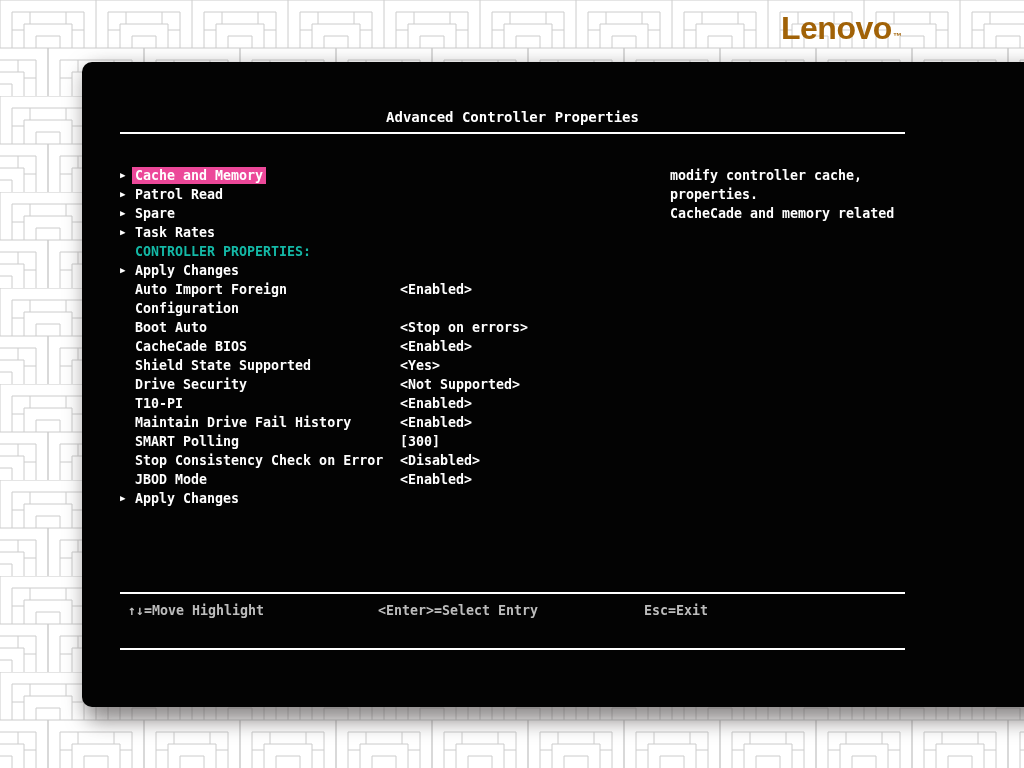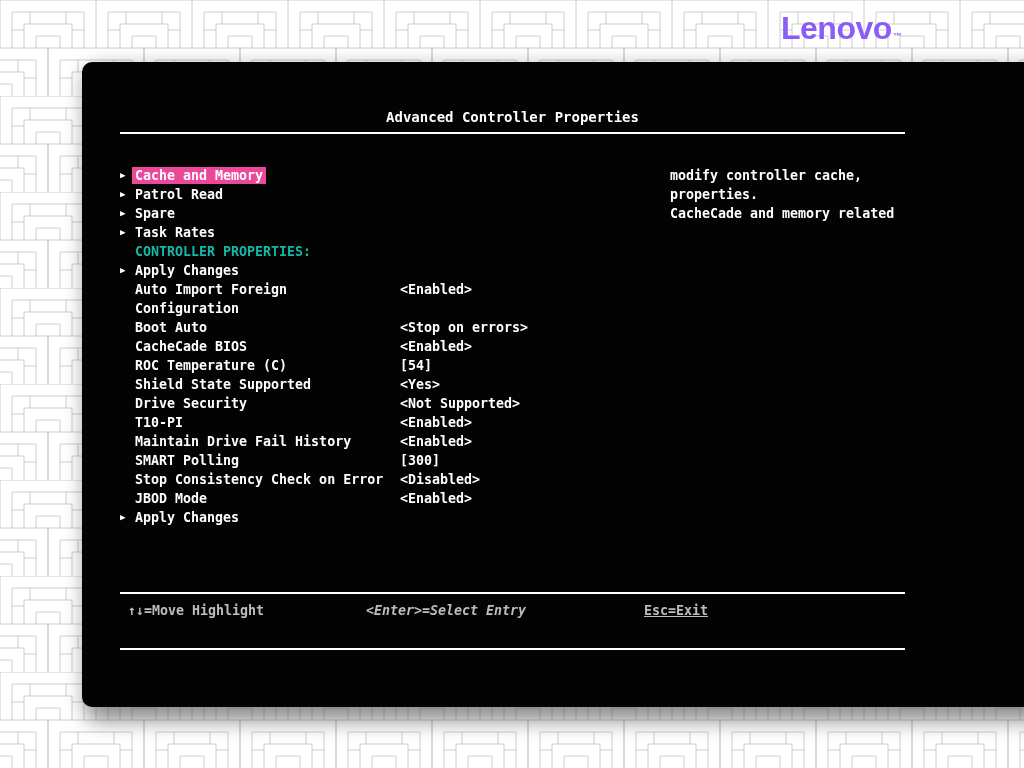--- a/index.html
+++ b/index.html
@@ -7,21 +7,21 @@
     position:relative;width:1024px;height:768px;overflow:hidden;
     background:#f8f7f7;
     font-family:"DejaVu Sans Mono",monospace;
   }
   #bg-pattern{position:absolute;left:0;top:0;width:1024px;height:768px;}
 
   
   #logo{
     position:absolute;left:781px;top:10px;width:150px;height:40px;
     font-family:"Liberation Sans",sans-serif;font-weight:700;
-    font-size:32px;letter-spacing:-0.5px;color:#8b5cf6;white-space:nowrap;
+    font-size:32px;letter-spacing:-0.5px;color:#a16207;white-space:nowrap;
   }
   #logo .tm{font-size:9px;font-weight:700;letter-spacing:0;margin-left:1px;}
 
   
   #bios-window{
     position:absolute;left:82px;top:62px;width:1018px;height:645px;
     background:#030303;border-radius:10px;
     box-shadow:7px 10px 20px 4px rgba(85,80,80,0.65);
     color:#fff;font-size:13.3px;font-weight:700;line-height:19px;
   }
@@ -45,22 +45,22 @@
   .row.section{color:#14b8a6;}
   .lbl.hl{background:#ec4899;color:#fff;padding:1px 3px;margin-left:-3px;}
 
   
   #help{position:absolute;left:588px;top:104px;width:240px;color:#fff;}
   #help div{white-space:nowrap;}
 
   
   .hint{position:absolute;top:539px;height:19px;color:#bdbdbd;white-space:nowrap;}
   #hint-move{left:46px;}
-  #hint-enter{left:284px;font-style:italic;}
-  #hint-esc{left:562px;text-decoration:underline;}
+  #hint-enter{left:296px;}
+  #hint-esc{left:562px;}
 </style>
 </head>
 <body>
 
 <div id="stage">
 
   <svg id="bg-pattern" xmlns="http://www.w3.org/2000/svg" width="1024" height="768">
     <defs>
       <pattern id="hb" width="96" height="96" patternUnits="userSpaceOnUse">
         <g fill="none" stroke="#cccccc" stroke-width="1">
@@ -153,24 +153,20 @@
       <div class="row">
         <span class="lbl">Boot Auto</span>
         <span class="val">&lt;Stop on errors&gt;</span>
       </div>
 
       <div class="row">
         <span class="lbl">CacheCade BIOS</span>
         <span class="val">&lt;Enabled&gt;</span>
       </div>
 
-      <div class="row">
-        <span class="lbl">ROC Temperature (C)</span>
-        <span class="val">[54]</span>
-      </div>
 
       <div class="row">
         <span class="lbl">Shield State Supported</span>
         <span class="val">&lt;Yes&gt;</span>
       </div>
 
       <div class="row">
         <span class="lbl">Drive Security</span>
         <span class="val">&lt;Not Supported&gt;</span>
       </div>

